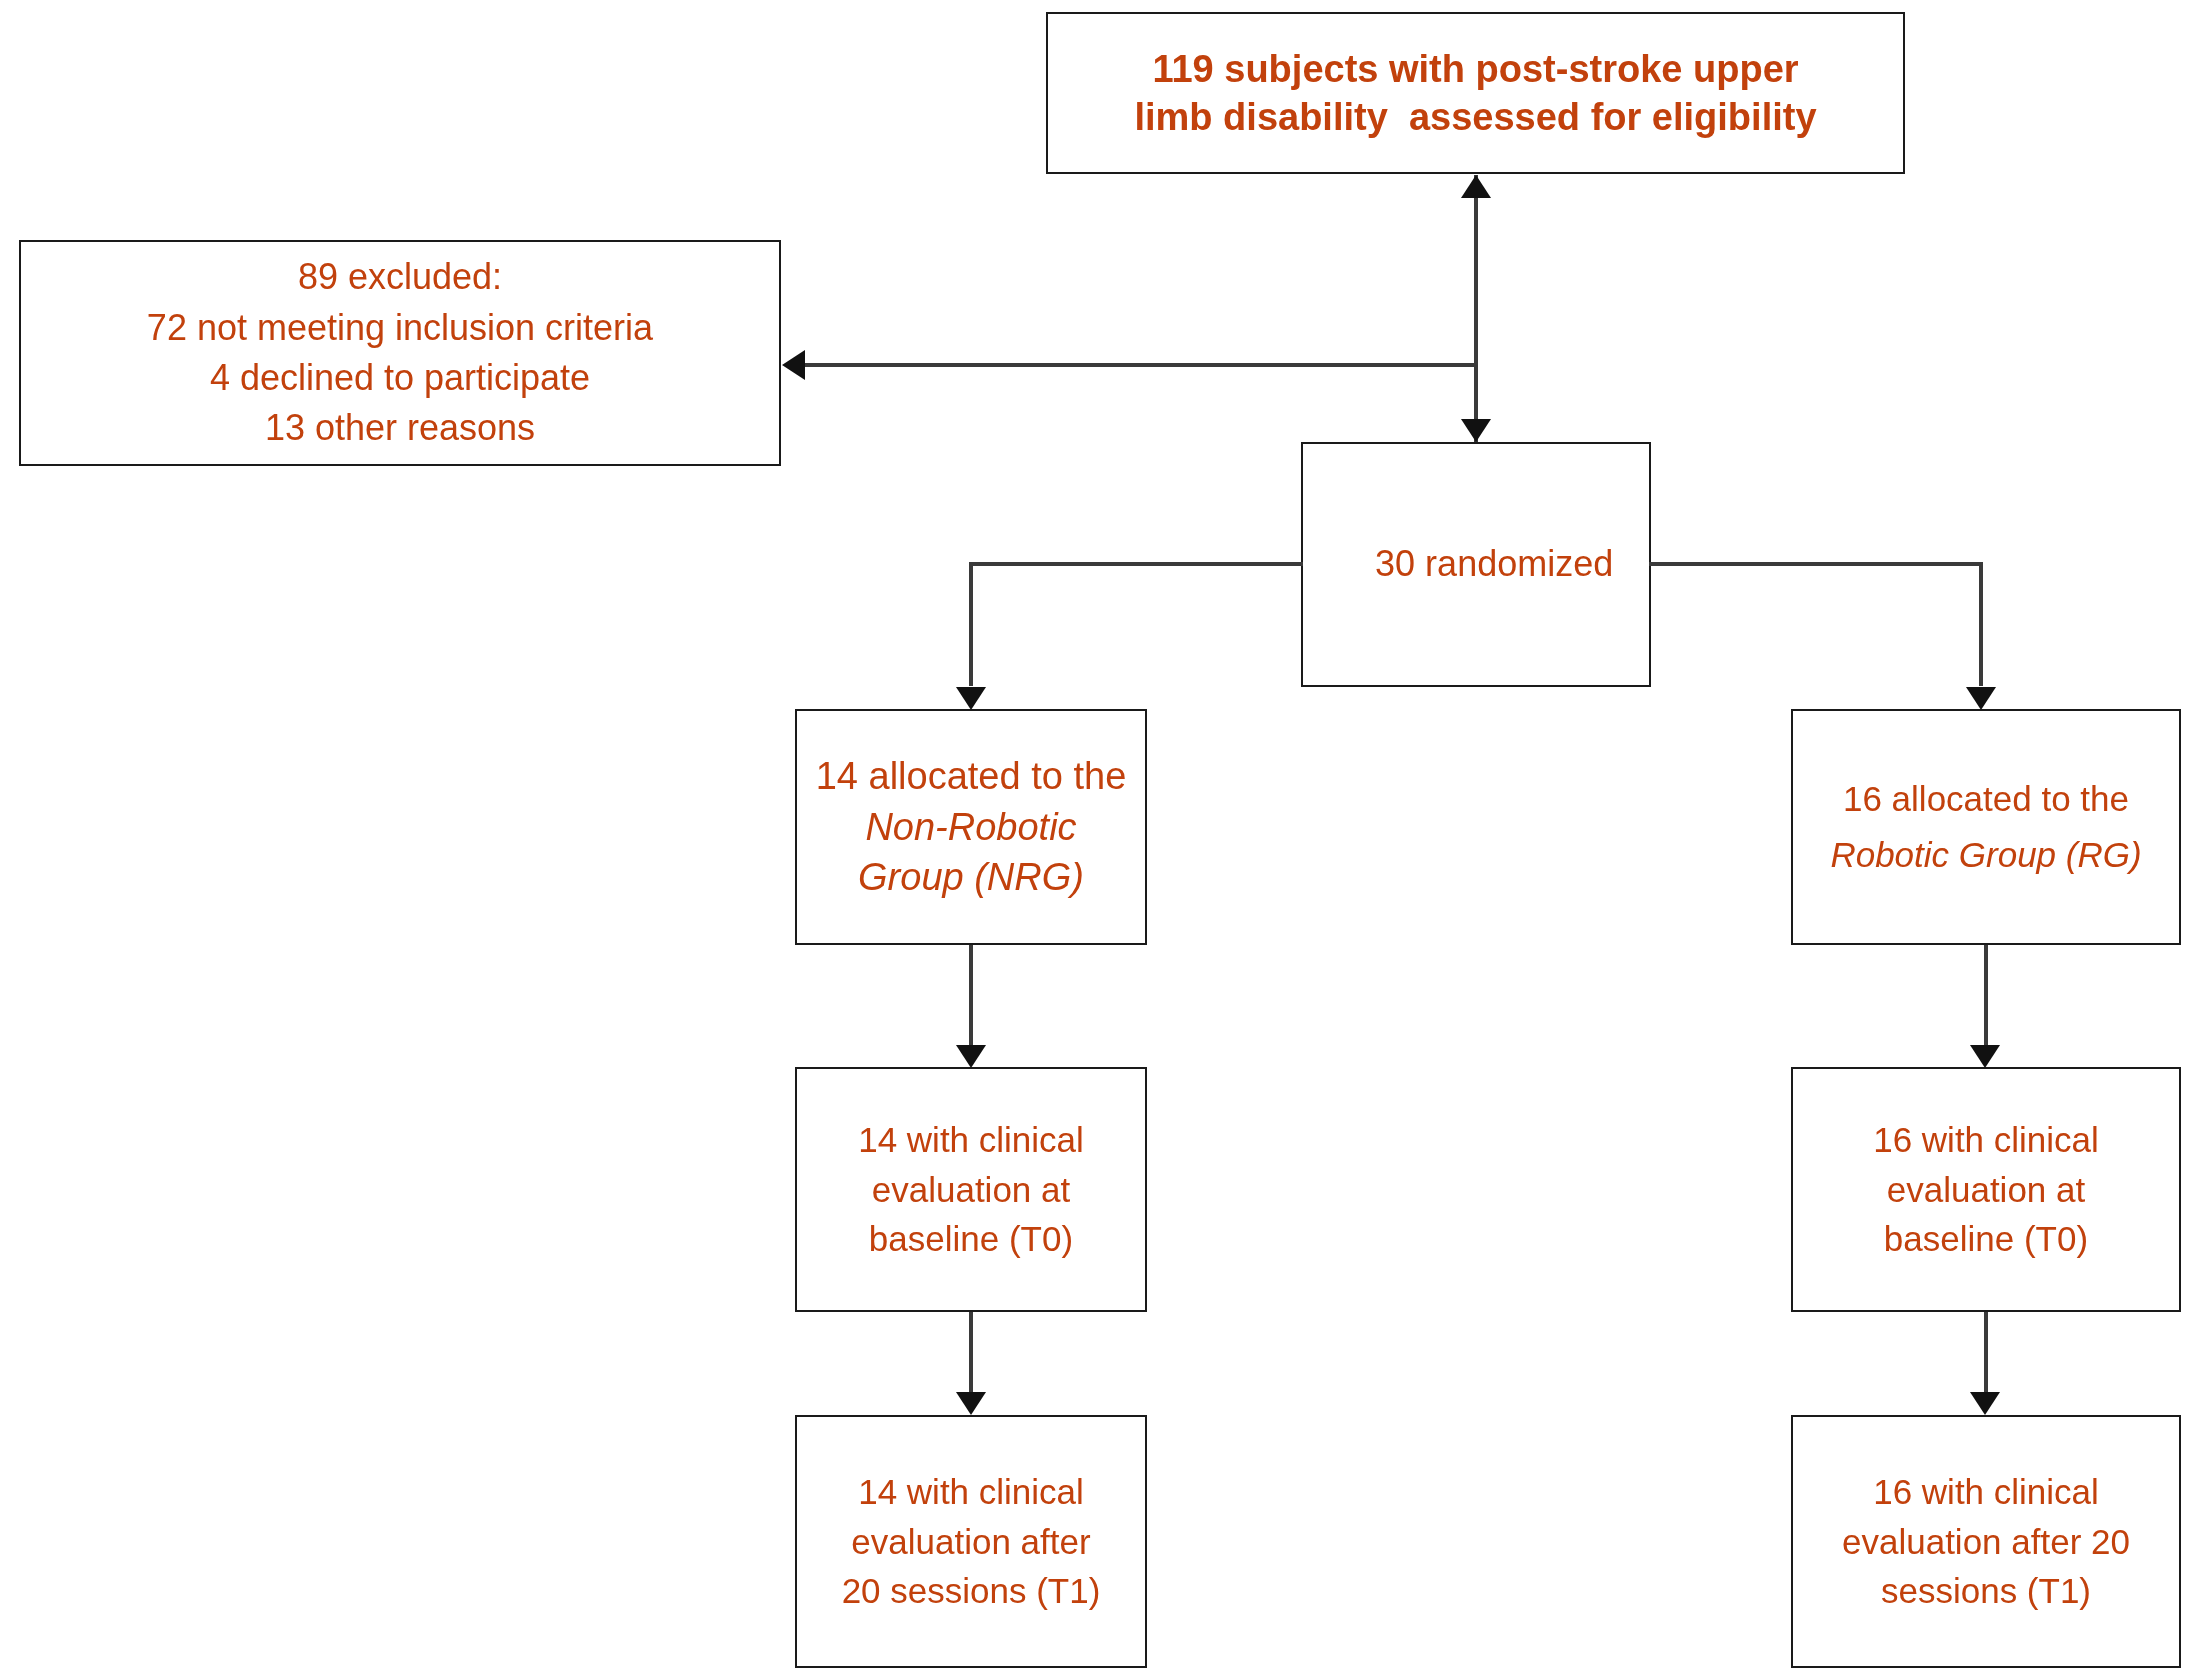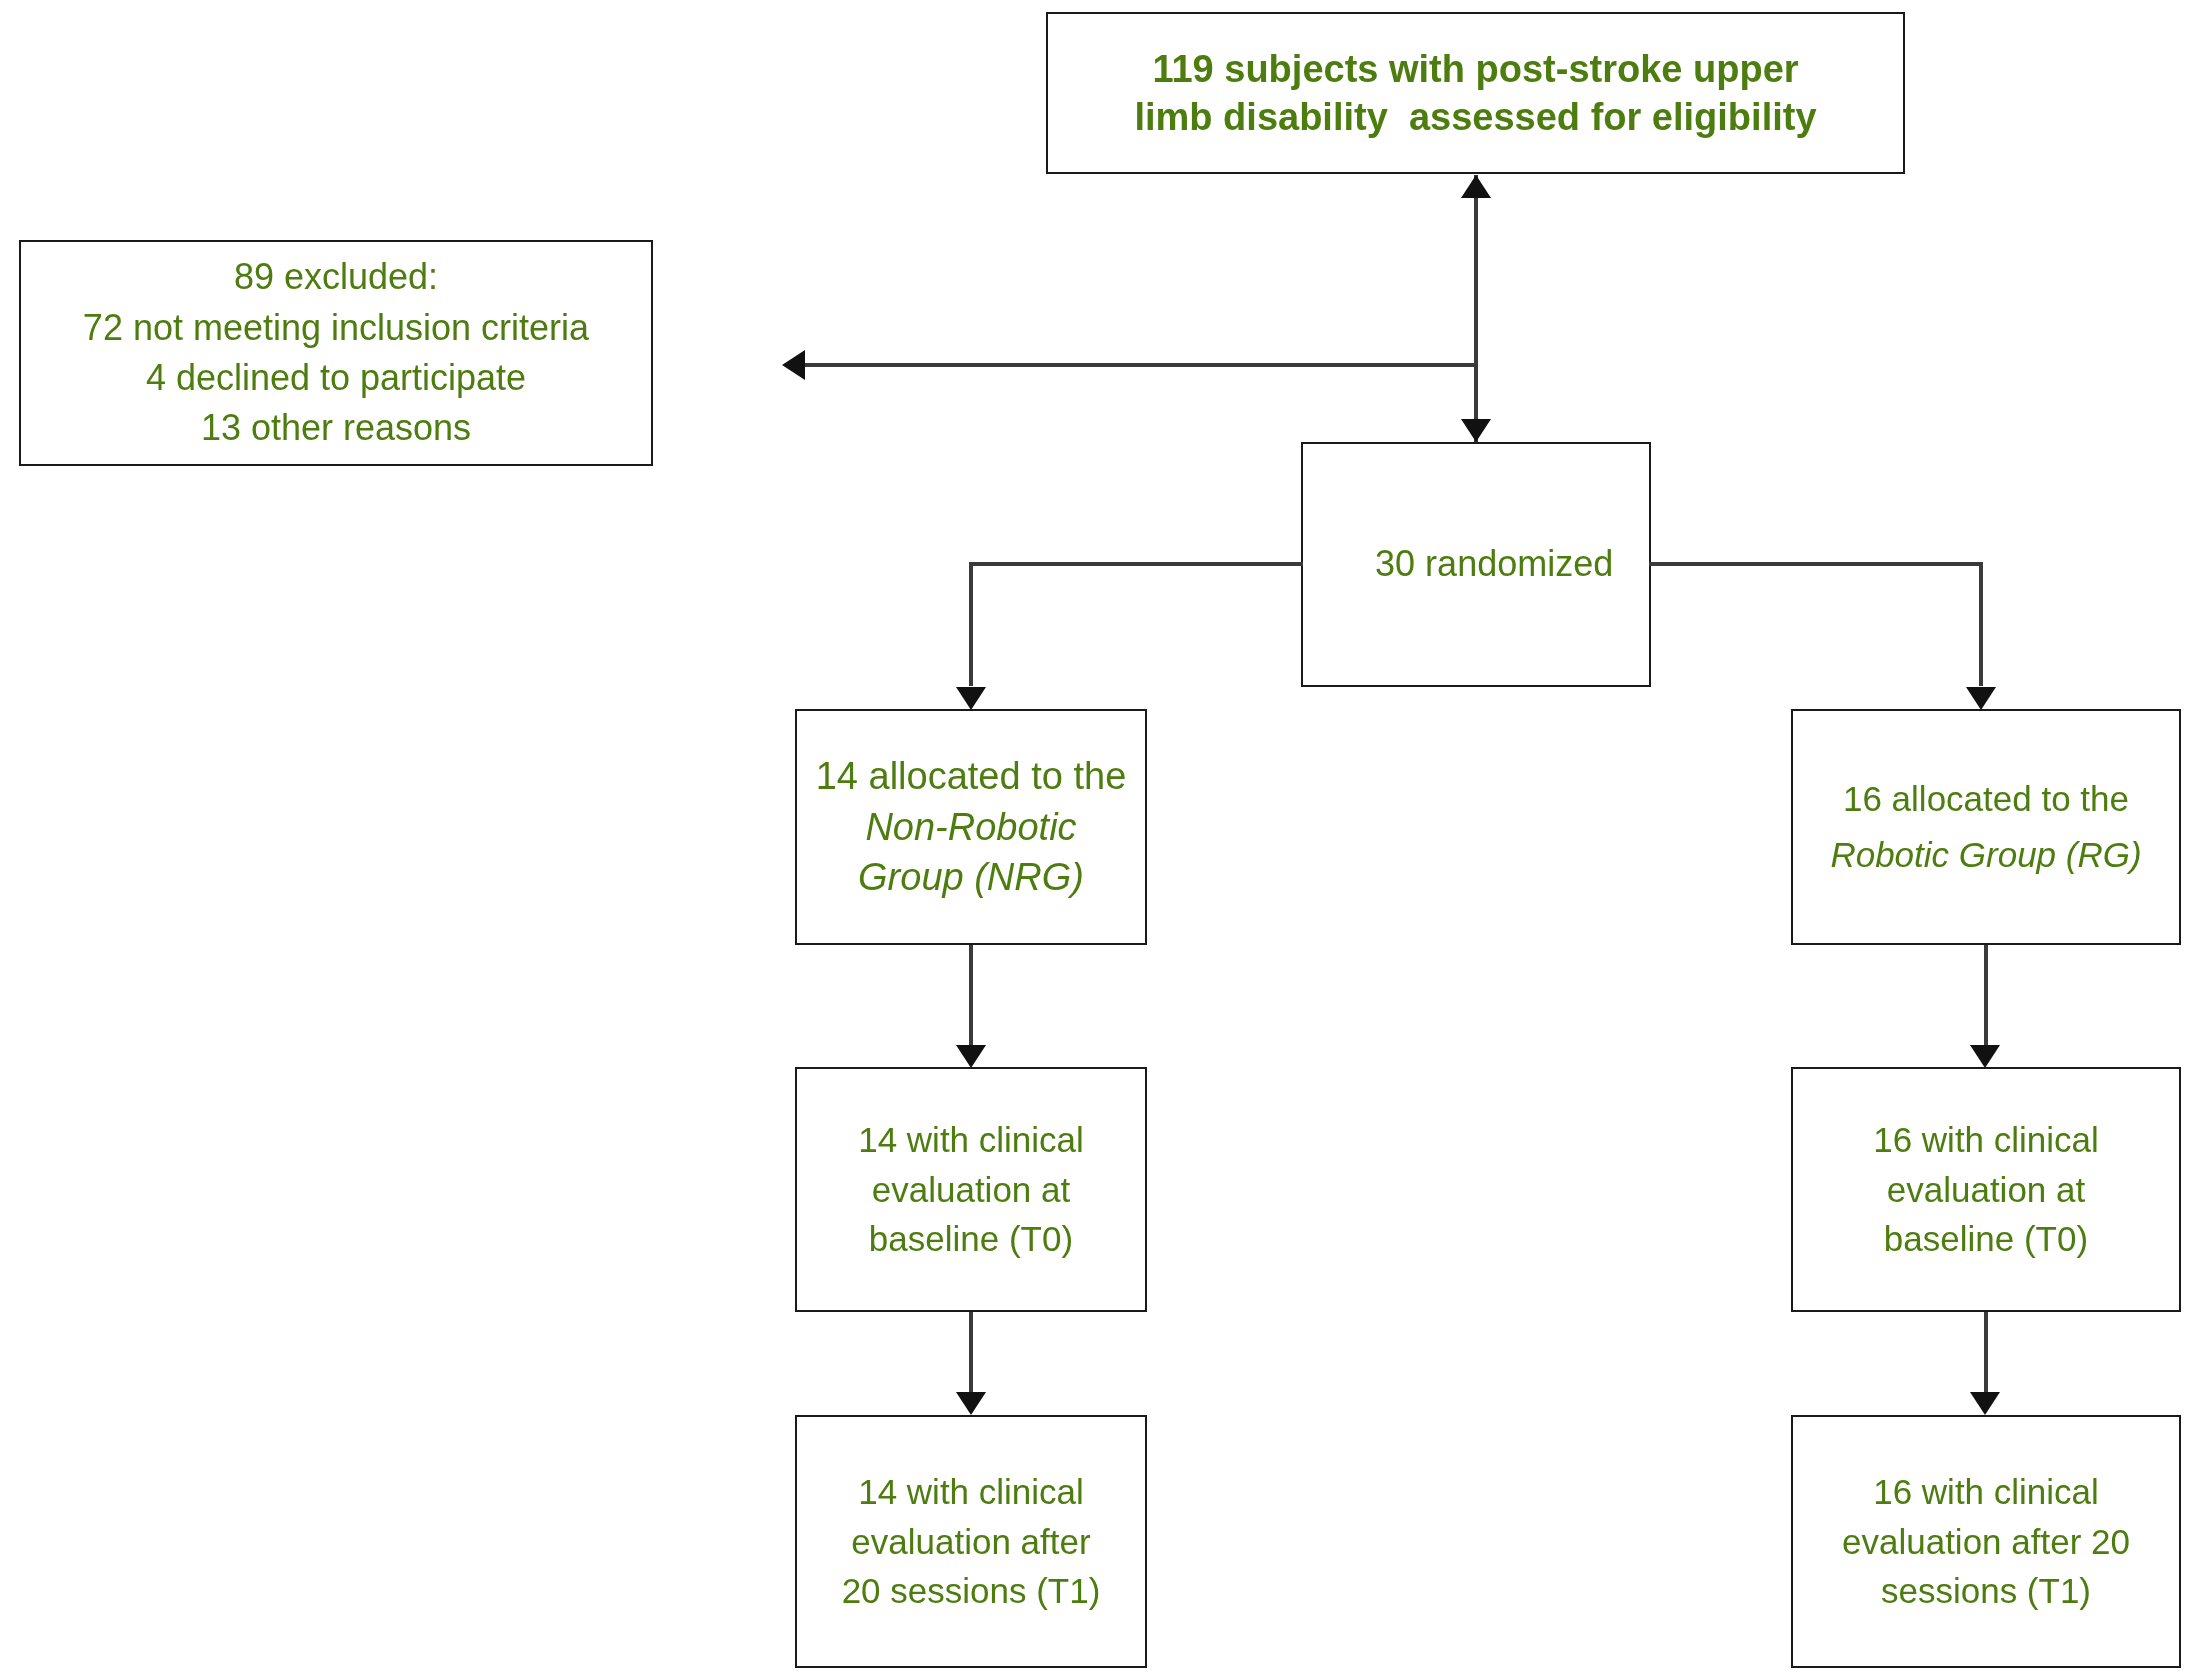--- a/index.html
+++ b/index.html
@@ -7,21 +7,21 @@
     margin: 0;
     padding: 0;
     background: #ffffff;
   }
   #diagram {
     position: relative;
     width: 2191px;
     height: 1679px;
     background: #ffffff;
     font-family: "Liberation Sans", sans-serif;
-    color: #4d7c0f;
+    color: #c2410c;
     overflow: hidden;
   }
 
   
   .node {
     position: absolute;
     box-sizing: border-box;
     border: 2.6px solid #1a1a1a;
     background: #ffffff;
     display: flex;
@@ -33,21 +33,21 @@
     padding: 3.5px 8.7px;
   }
   .node .ln { display: block; white-space: pre; }
   .node .ital { font-style: italic; }
 
   .n-eligibility {
     left: 1046px; top: 12.2px; width: 859px; height: 162px;
     font-size: 38px; font-weight: bold; line-height: 1.28;
   }
   .n-excluded {
-    left: 19px; top: 240px; width: 634px; height: 226px;
+    left: 19px; top: 240px; width: 762px; height: 226px;
     font-size: 36px; line-height: 1.40;
   }
   .n-randomized {
     left: 1301px; top: 442px; width: 350px; height: 245px;
     font-size: 36px;
     padding-left: 45px;
   }
   .n-alloc-left {
     left: 795px; top: 709px; width: 352px; height: 236px;
     font-size: 38px; line-height: 1.33;

